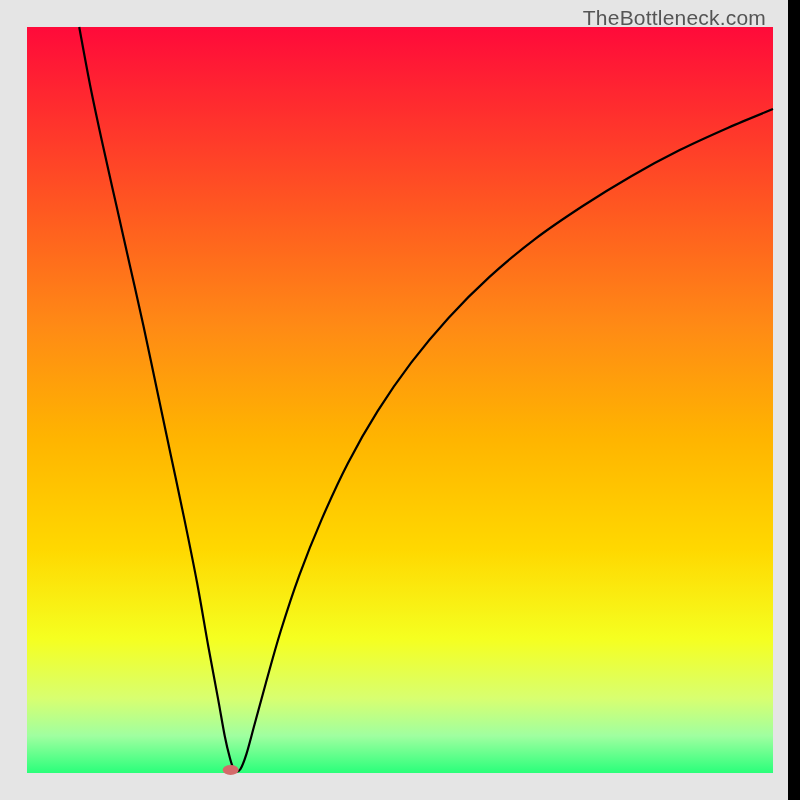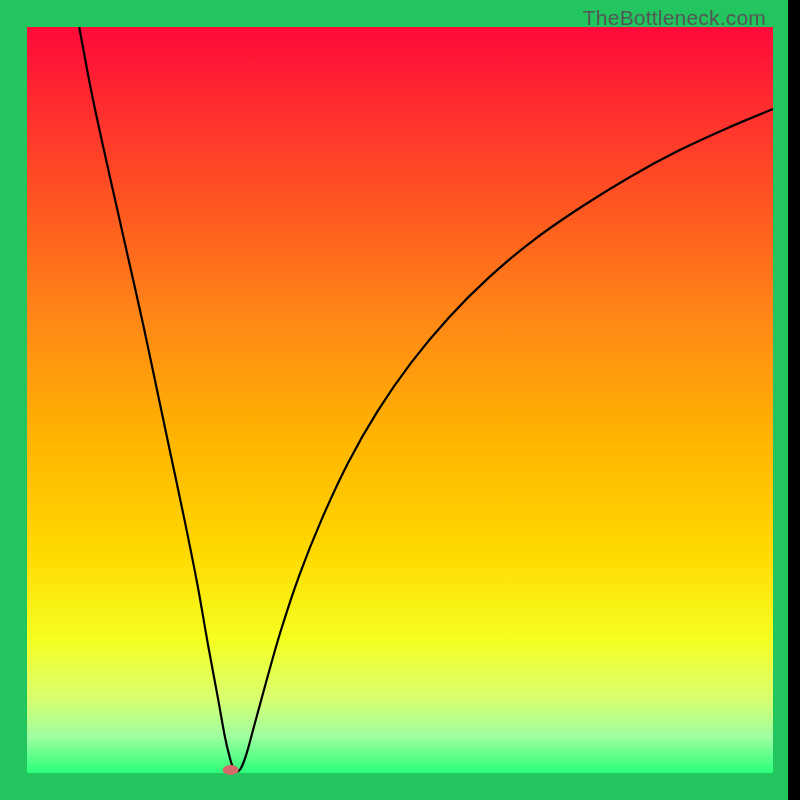--- a/index.html
+++ b/index.html
@@ -7,21 +7,21 @@
     padding: 0;
     width: 800px;
     height: 800px;
     background: #000;
     font-family: Arial, sans-serif;
   }
   .chart-container {
     position: relative;
     width: 788px;
     height: 800px;
-    background: #22c55e;
+    background: #e5e5e5;
     text-align: center;
   }
   .watermark {
     position: absolute;
     top: 6px;
     right: 22px;
     color: #555;
     font-size: 21px;
     font-weight: normal;
     z-index: 10;

